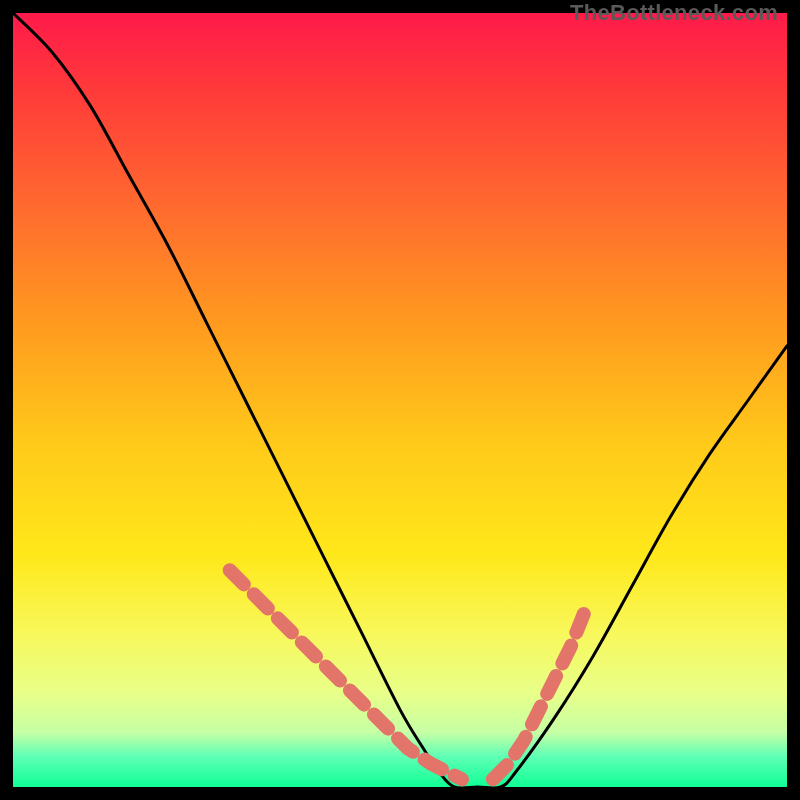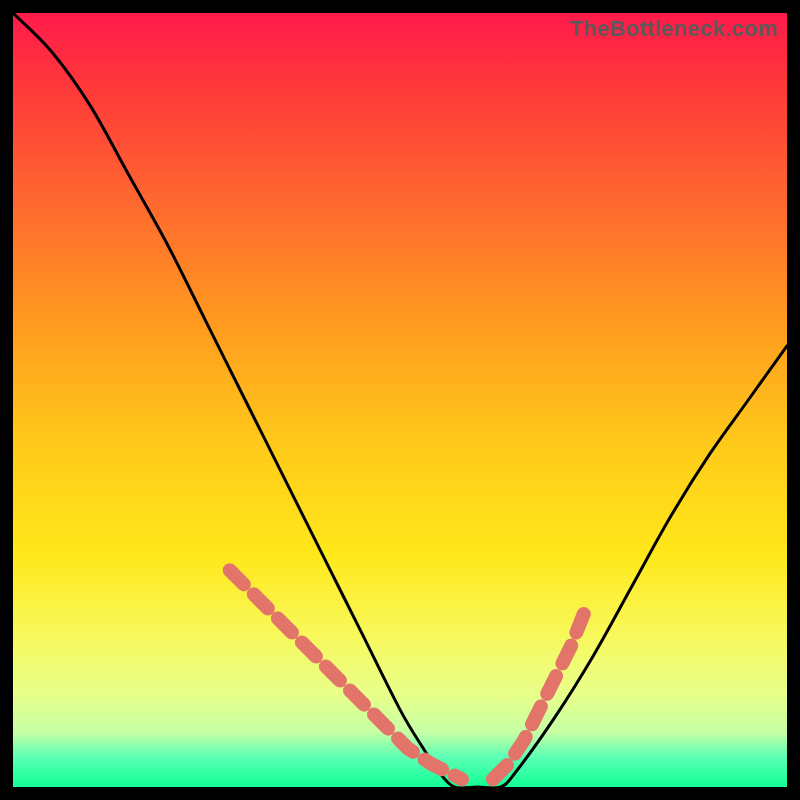--- a/index.html
+++ b/index.html
@@ -34,21 +34,20 @@
   }
   .watermark {
     position: absolute;
     top: 0px;
     right: 22px;
     font-family: Arial, Helvetica, sans-serif;
     font-size: 22px;
     font-weight: bold;
     color: #5a5a5a;
     letter-spacing: 0.3px;
-    margin-top: 16px;
   }
   svg.curve {
     position: absolute;
     left: 0;
     top: 0;
     width: 774px;
     height: 774px;
     overflow: visible;
   }
 </style>

